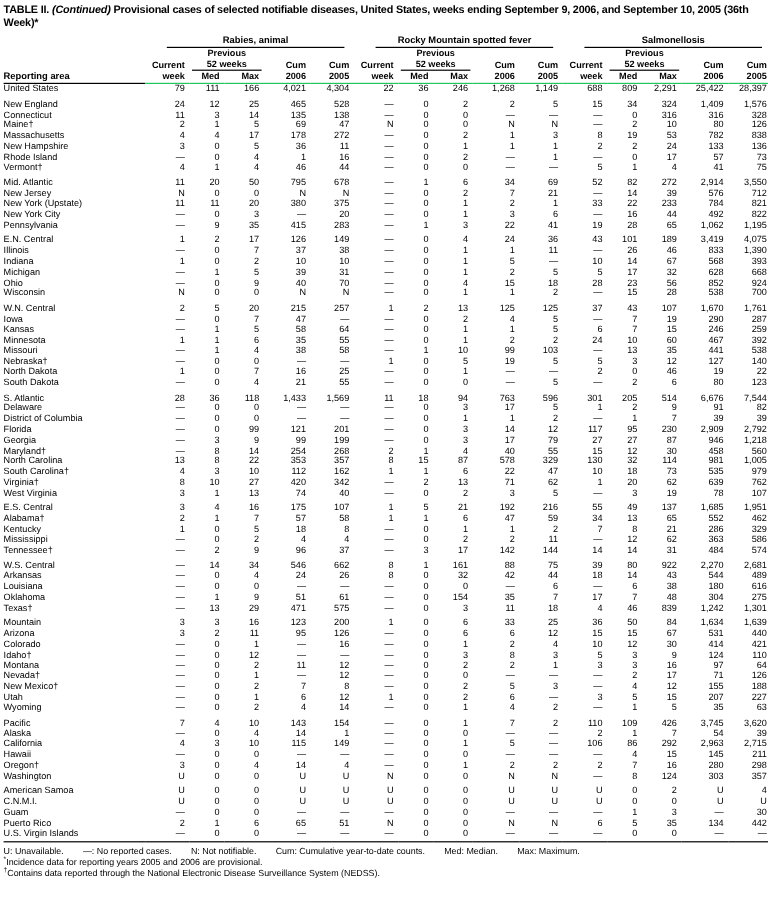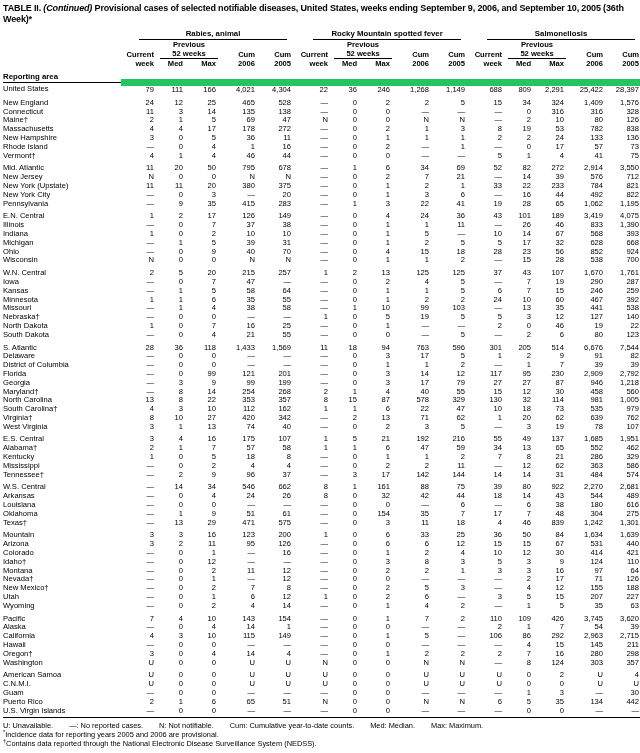--- a/index.html
+++ b/index.html
@@ -8,21 +8,21 @@
   .title{font-size:9px;font-weight:bold;line-height:11px;letter-spacing:-0.15px;width:636px;}
   .title em{font-style:italic;}
   table{border-collapse:collapse;table-layout:fixed;width:634px;margin-top:4px;}
   th,td{padding:0;margin:0;white-space:nowrap;font-weight:normal;}
   thead th{font-size:7.6px;font-weight:bold;line-height:9px;vertical-align:bottom;}
   th.area{text-align:left;vertical-align:bottom;border-bottom:1px solid #000;font-size:7.8px;padding-bottom:1px;}
   th.grp div{border-bottom:1px solid #000;text-align:center;margin:0 8px 0 18px;padding-bottom:1px;font-size:7.8px;}
   th.prev{text-align:center;}
   th.w52 div{border-bottom:1px solid #000;text-align:center;margin:0 2px;padding-bottom:0;}
   th.r{text-align:right;padding-right:4px;}
-  th.bb{border-bottom:7px solid #22c55e;padding-bottom:11px;}
+  th.bb{border-bottom:1px solid #22c55e;padding-bottom:1px;}
   tbody td{font-size:7.6px;line-height:8.8px;height:8.8px;}
   td.area{text-align:left;}
   td.num{text-align:right;padding-right:4px;}
   tr.sec td.area{font-weight:normal;}
   tr.gap td{padding-top:4px;}
   tr.last td{border-bottom:1px solid #000;padding-bottom:2px;}
   .footnotes{margin-top:3px;font-size:7.4px;line-height:9px;}
   .fn-defs span{margin-right:16px;}
   .fn sup{font-size:5.5px;vertical-align:super;line-height:0;}
 </style>

